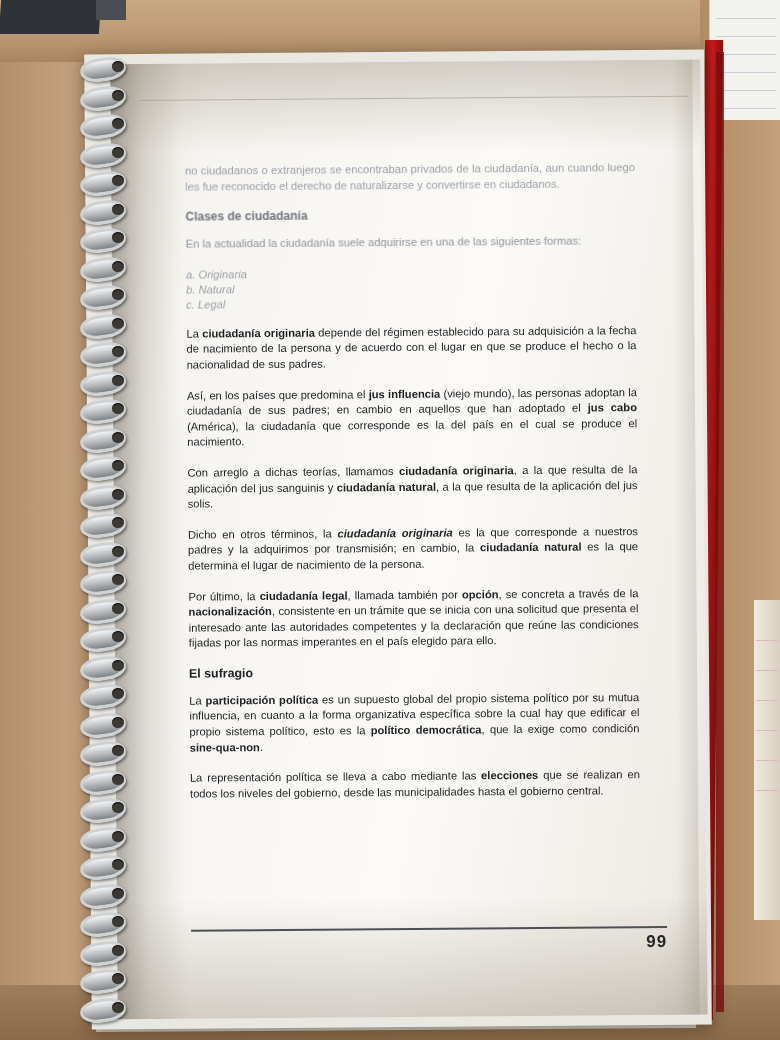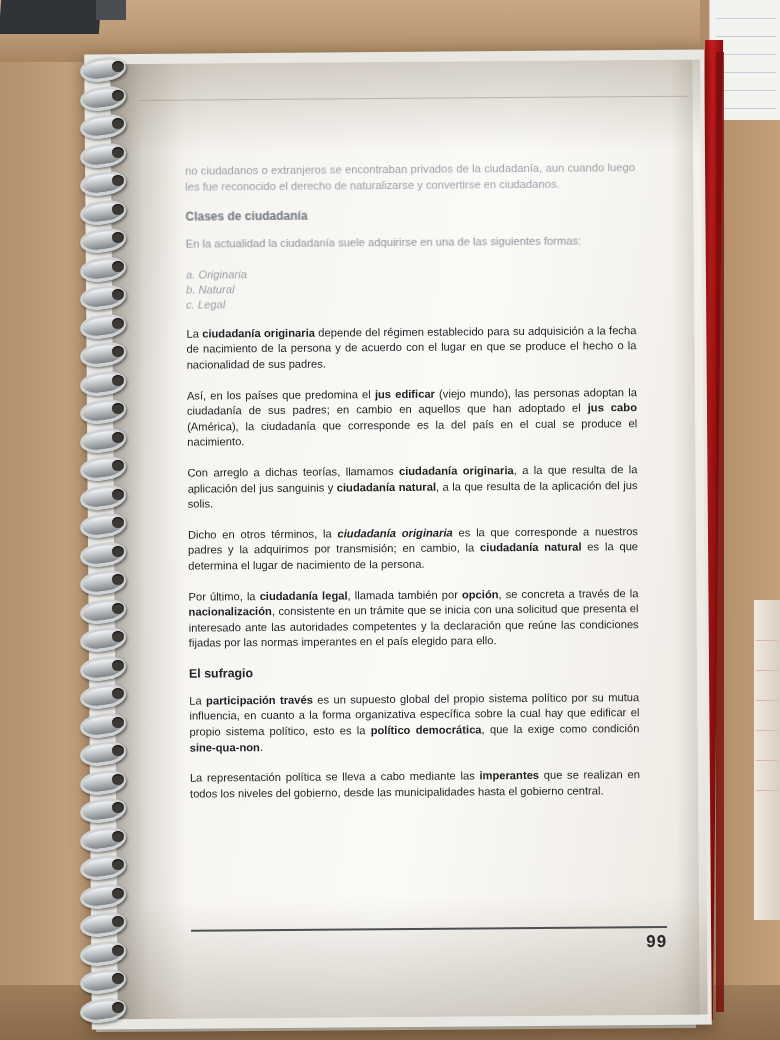--- a/index.html
+++ b/index.html
@@ -286,33 +286,33 @@
         <p class="faded-2">En la actualidad la ciudadanía suele adquirirse en una de las siguientes formas:</p>
 
         <ul class="list">
           <li>a. Originaria</li>
           <li>b. Natural</li>
           <li>c. Legal</li>
         </ul>
 
         <p><span>La </span><b>ciudadanía originaria</b><span> depende del régimen establecido para su adquisición a la fecha de nacimiento de la persona y de acuerdo con el lugar en que se produce el hecho o la nacionalidad de sus padres.</span></p>
 
-        <p><span>Así, en los países que predomina el </span><b>jus edificar</b><span> (viejo mundo), las personas adoptan la ciudadanía de sus padres; en cambio en aquellos que han adoptado el </span><b>jus cabo</b><span> (América), la ciudadanía que corresponde es la del país en el cual se produce el nacimiento.</span></p>
+        <p><span>Así, en los países que predomina el </span><b>jus influencia</b><span> (viejo mundo), las personas adoptan la ciudadanía de sus padres; en cambio en aquellos que han adoptado el </span><b>jus cabo</b><span> (América), la ciudadanía que corresponde es la del país en el cual se produce el nacimiento.</span></p>
 
         <p><span>Con arreglo a dichas teorías, llamamos </span><b>ciudadanía originaria</b><span>, a la que resulta de la aplicación del jus sanguinis y </span><b>ciudadanía natural</b><span>, a la que resulta de la aplicación del jus solis.</span></p>
 
         <p><span>Dicho en otros términos, la </span><span class="bi">ciudadanía originaria</span><span> es la que corresponde a nuestros padres y la adquirimos por transmisión; en cambio, la </span><b>ciudadanía natural</b><span> es la que determina el lugar de nacimiento de la persona.</span></p>
 
         <p><span>Por último, la </span><b>ciudadanía legal</b><span>, llamada también por </span><b>opción</b><span>, se concreta a través de la </span><b>nacionalización</b><span>, consistente en un trámite que se inicia con una solicitud que presenta el interesado ante las autoridades competentes y la declaración que reúne las condiciones fijadas por las normas imperantes en el país elegido para ello.</span></p>
 
         <h3 class="heading dark">El sufragio</h3>
 
-        <p><span>La </span><b>participación través</b><span> es un supuesto global del propio sistema político por su mutua influencia, en cuanto a la forma organizativa específica sobre la cual hay que edificar el propio sistema político, esto es la </span><b>político democrática</b><span>, que la exige como condición </span><b>sine-qua-non</b><span>.</span></p>
-
-        <p><span>La representación política se lleva a cabo mediante las </span><b>imperantes</b><span> que se realizan en todos los niveles del gobierno, desde las municipalidades hasta el gobierno central.</span></p>
+        <p><span>La </span><b>participación política</b><span> es un supuesto global del propio sistema político por su mutua influencia, en cuanto a la forma organizativa específica sobre la cual hay que edificar el propio sistema político, esto es la </span><b>político democrática</b><span>, que la exige como condición </span><b>sine-qua-non</b><span>.</span></p>
+
+        <p><span>La representación política se lleva a cabo mediante las </span><b>elecciones</b><span> que se realizan en todos los niveles del gobierno, desde las municipalidades hasta el gobierno central.</span></p>
 
       </div>
 
       <div class="footer-rule"></div>
       <div class="folio">99</div>
 
       <div class="gutter-shadow"></div>
       <div class="top-shadow"></div>
       <div class="bottom-shadow"></div>
       <div class="crease"></div>

